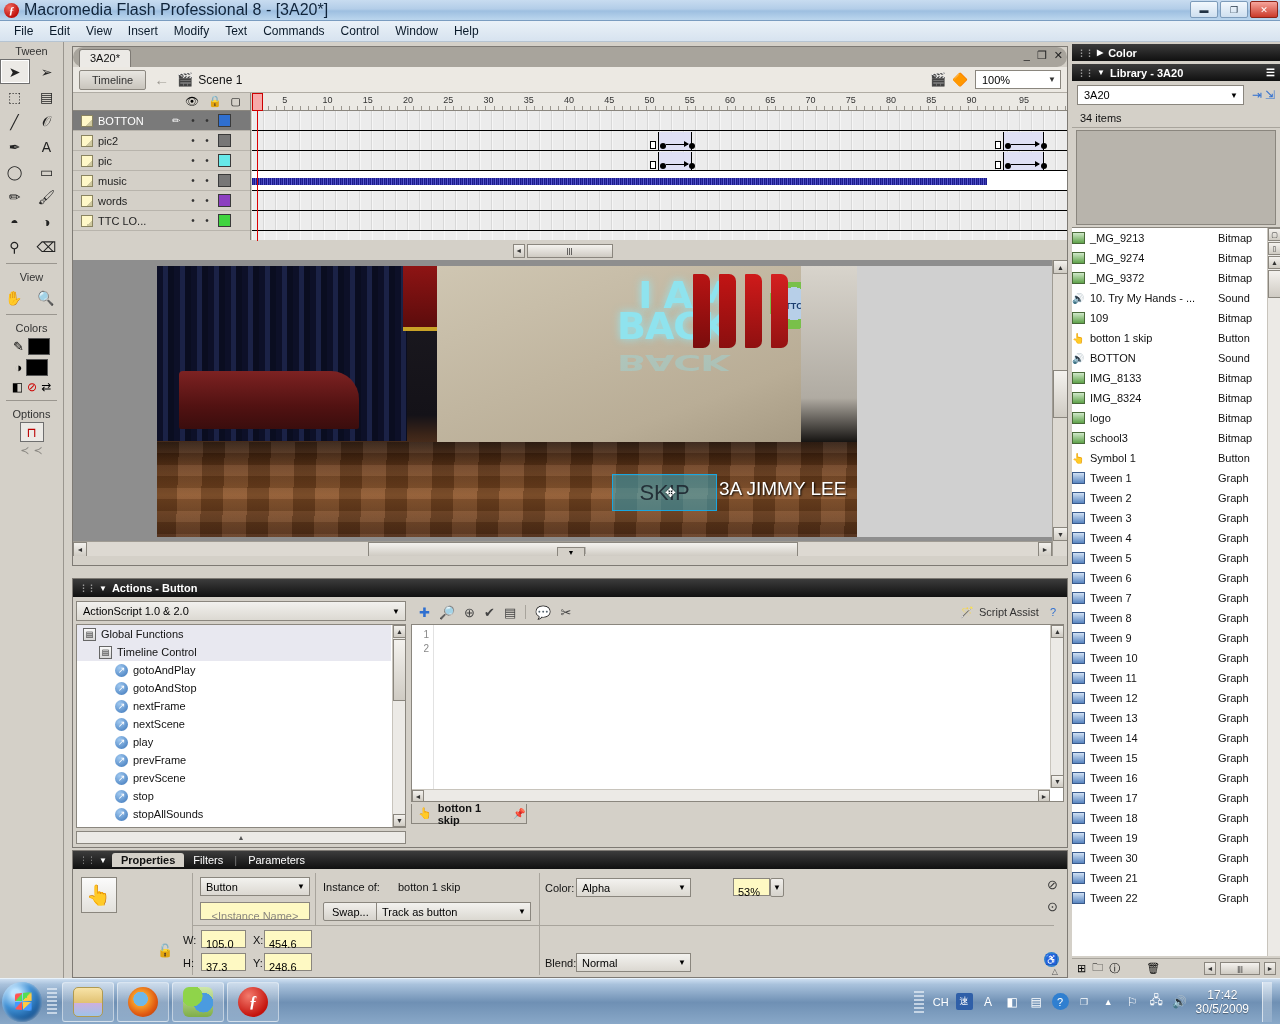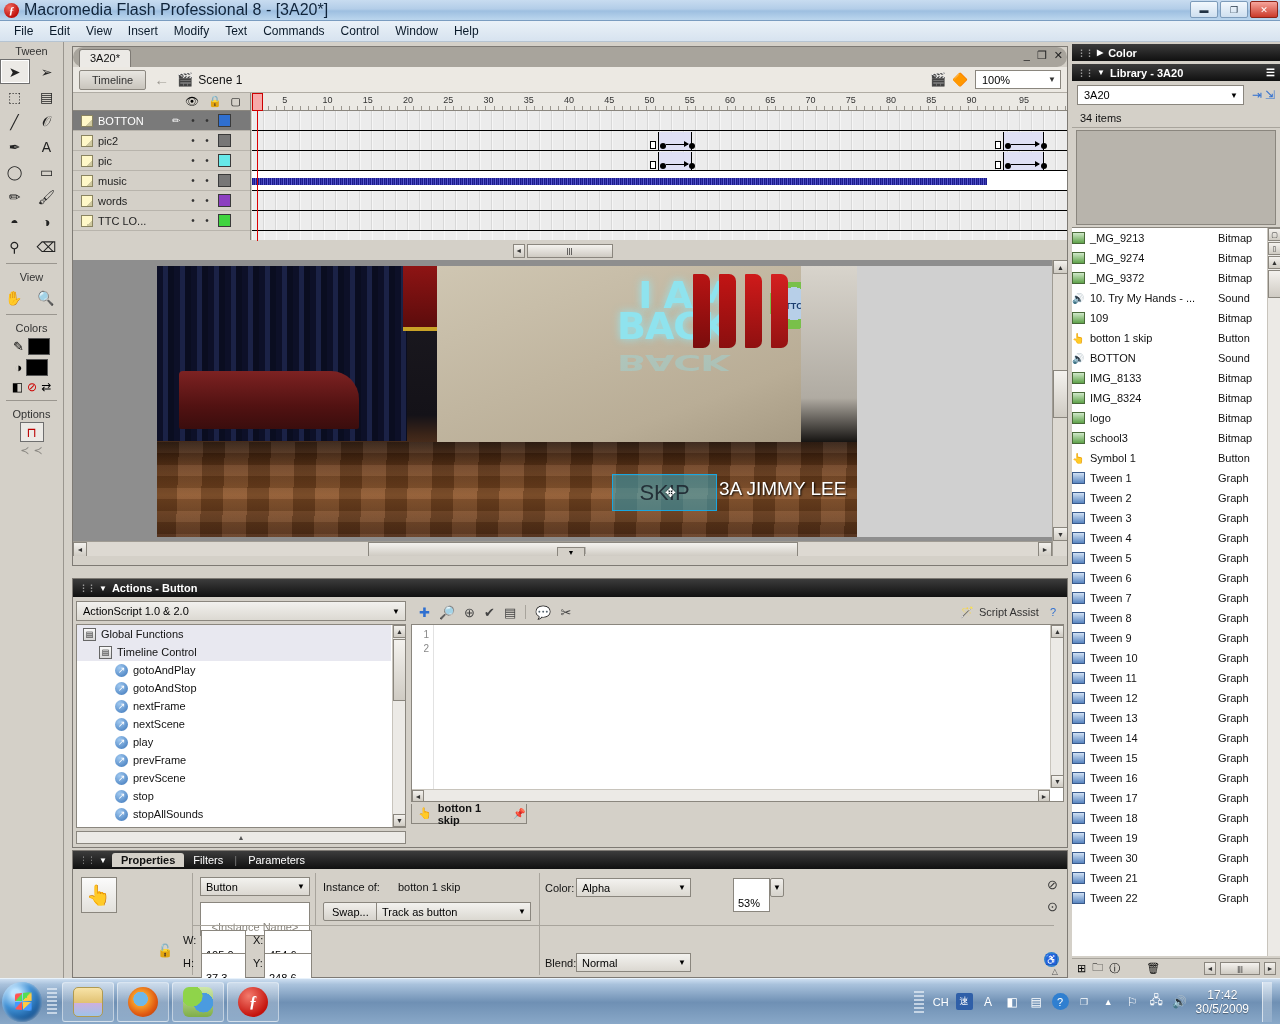--- a/index.html
+++ b/index.html
@@ -210,21 +210,21 @@
   
   .props { position: absolute; left: 72px; top: 850px; width: 996px; height: 128px; background: #d4d0c8; border: 1px solid #7e7a74; }
   .propbar { height: 18px; background: linear-gradient(180deg,#3c3c3c,#101010); display: flex; align-items: center; padding-left: 6px; }
   .ptab { padding: 1px 9px; font-size: 11px; color: #fff; cursor: pointer; }
   .ptab.act { background: #d4d0c8; color: #111; border-radius: 3px 3px 0 0; font-weight: bold; }
   .pvsep { color: #777; margin: 0 2px; }
   .propbody { position: relative; height: 109px; }
   .symicon { position: absolute; left: 8px; top: 8px; width: 36px; height: 36px;
              background: linear-gradient(180deg,#fbfbfb,#e2e0db); border: 1px solid #8a867e;
              display: flex; align-items: center; justify-content: center; font-size: 20px; }
-  .fld { background: #ffffff; border: 1px solid #8a867e; height: 18px; font-size: 11px; padding: 16px 4px; line-height: 17px; }
+  .fld { background: #fef9c3; border: 1px solid #8a867e; height: 18px; font-size: 11px; padding: 5px 4px; line-height: 17px; }
   .dd { background: linear-gradient(180deg,#f3f2ef,#dbd8d1); border: 1px solid #8a867e; height: 19px;
         display: flex; align-items: center; padding-left: 5px; font-size: 11px; cursor: pointer; }
   .dd .car { margin-left: auto; margin-right: 4px; font-size: 8px; }
   .btn3d { background: linear-gradient(180deg,#f1efeb,#d6d3cc); border: 1px solid #8a867e; border-radius: 2px;
            height: 19px; display: inline-flex; align-items: center; justify-content: center; font-size: 11px;
            padding: 0 8px; cursor: pointer; }
   .plabel { font-size: 11px; color: #111; }
   .vdiv { position: absolute; width: 1px; background: #a8a49c; }
   .hdiv { position: absolute; height: 1px; background: #a8a49c; }
   .cbox { width: 11px; height: 11px; border: 1px solid #8a867e; background: #eceae6; display: inline-block; vertical-align: -1px; }

